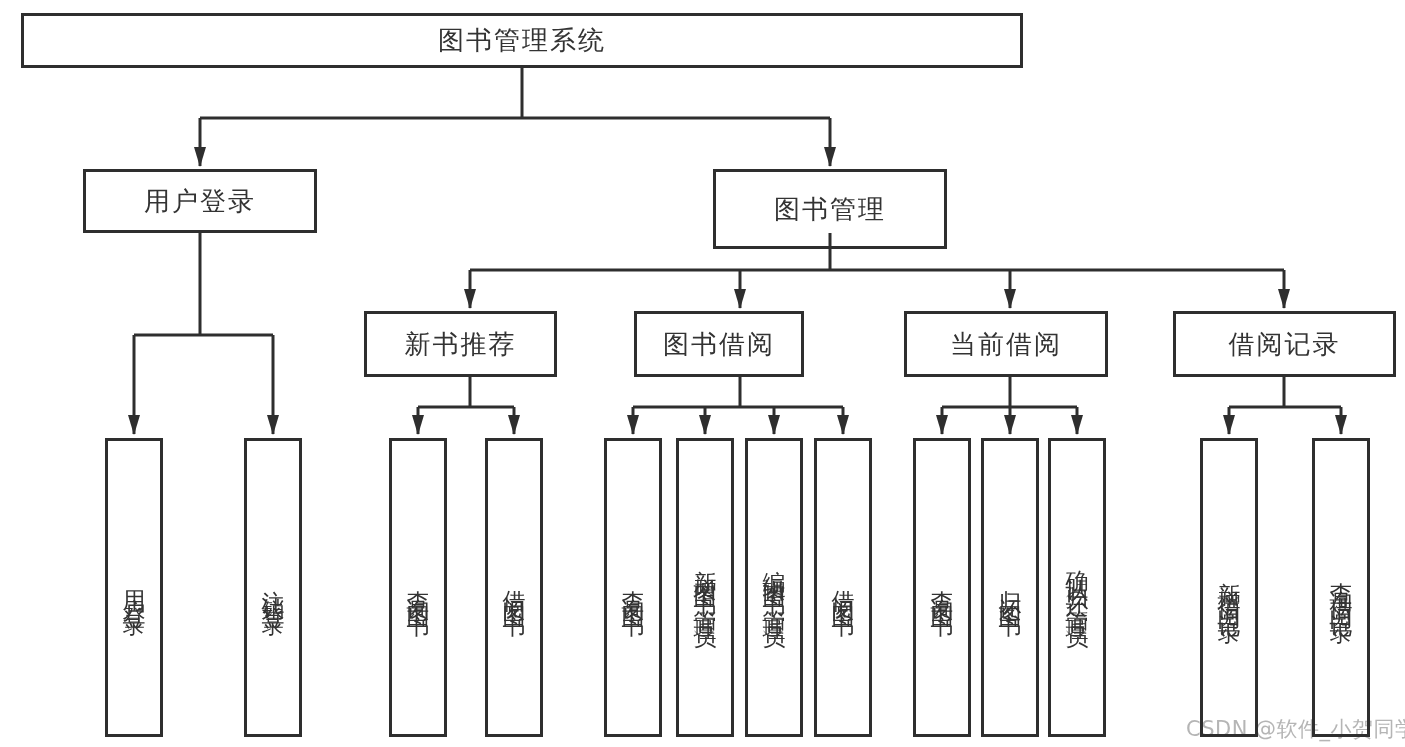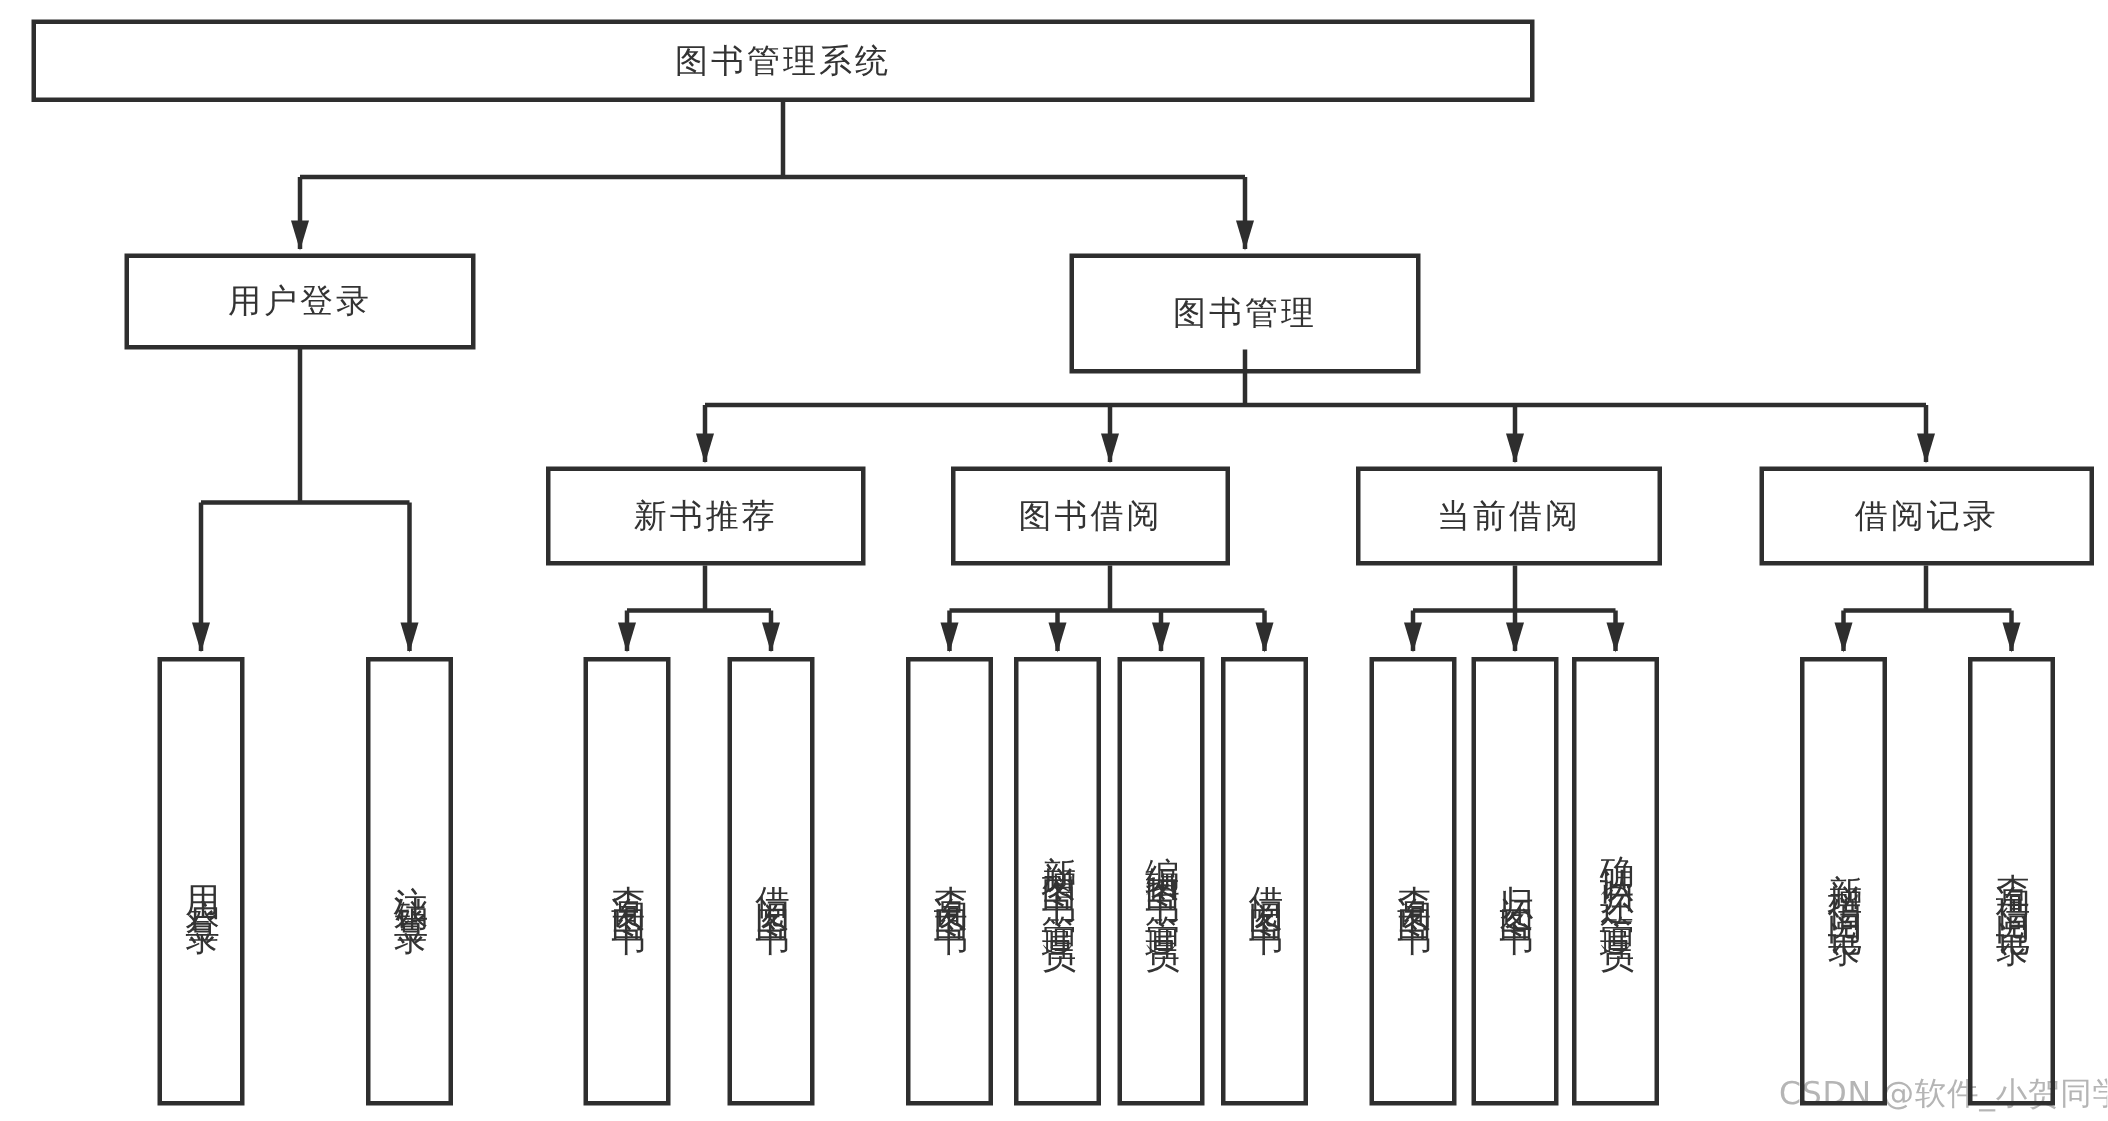--- a/index.html
+++ b/index.html
@@ -16,35 +16,35 @@
     font-size:21px;color:#b5b5b5;letter-spacing:0.5px;white-space:nowrap;
   }
   .node{
     position:absolute;z-index:3;
     box-sizing:border-box;
     border:3px solid #2e2e2e;
     background:transparent;
     display:flex;align-items:center;justify-content:center;
     color:#333333;
   }
-  .node .h{font-size:22px;letter-spacing:2px;white-space:nowrap;}
+  .node .h{font-size:26px;letter-spacing:2px;white-space:nowrap;}
   .node .v{
     writing-mode:vertical-rl;
     text-orientation:mixed;
     font-size:23px;letter-spacing:8px;line-height:1;
     white-space:nowrap;
   }
   
   .n-root{left:21px;top:13px;width:1002px;height:55px;}
   
   .n-user-login{left:83px;top:169px;width:234px;height:64px;}
   .n-book-mgmt{left:713px;top:169px;width:234px;height:80px;}
   
-  .n-new-rec {left:364px;top:311px;width:213px;height:66px;}
-  .n-borrow  {left:634px;top:311px;width:186px;height:66px;}
+  .n-new-rec {left:364px;top:311px;width:193px;height:66px;}
+  .n-borrow  {left:634px;top:311px;width:170px;height:66px;}
   .n-current {left:904px;top:311px;width:204px;height:66px;}
   .n-records {left:1173px;top:311px;width:223px;height:66px;}
   
   .leaf{top:438px;width:58px;height:299px;}
   .n-l1 {left:105px;}
   .n-l2 {left:244px;}
   .n-l3 {left:389px;}
   .n-l4 {left:485px;}
   .n-l5 {left:604px;}
   .n-l6 {left:676px;}

